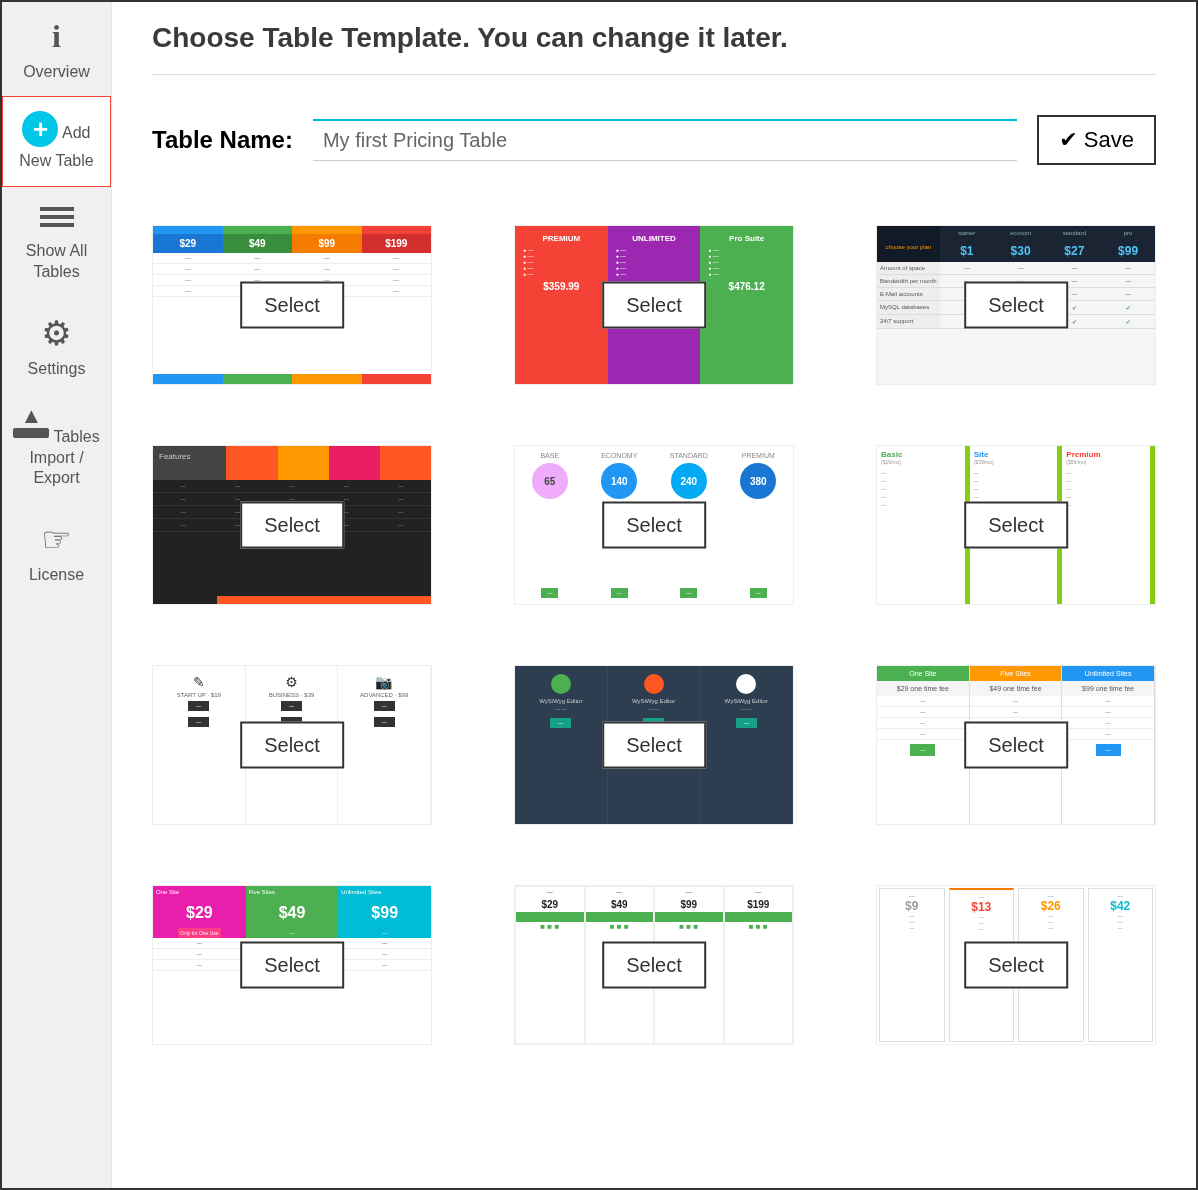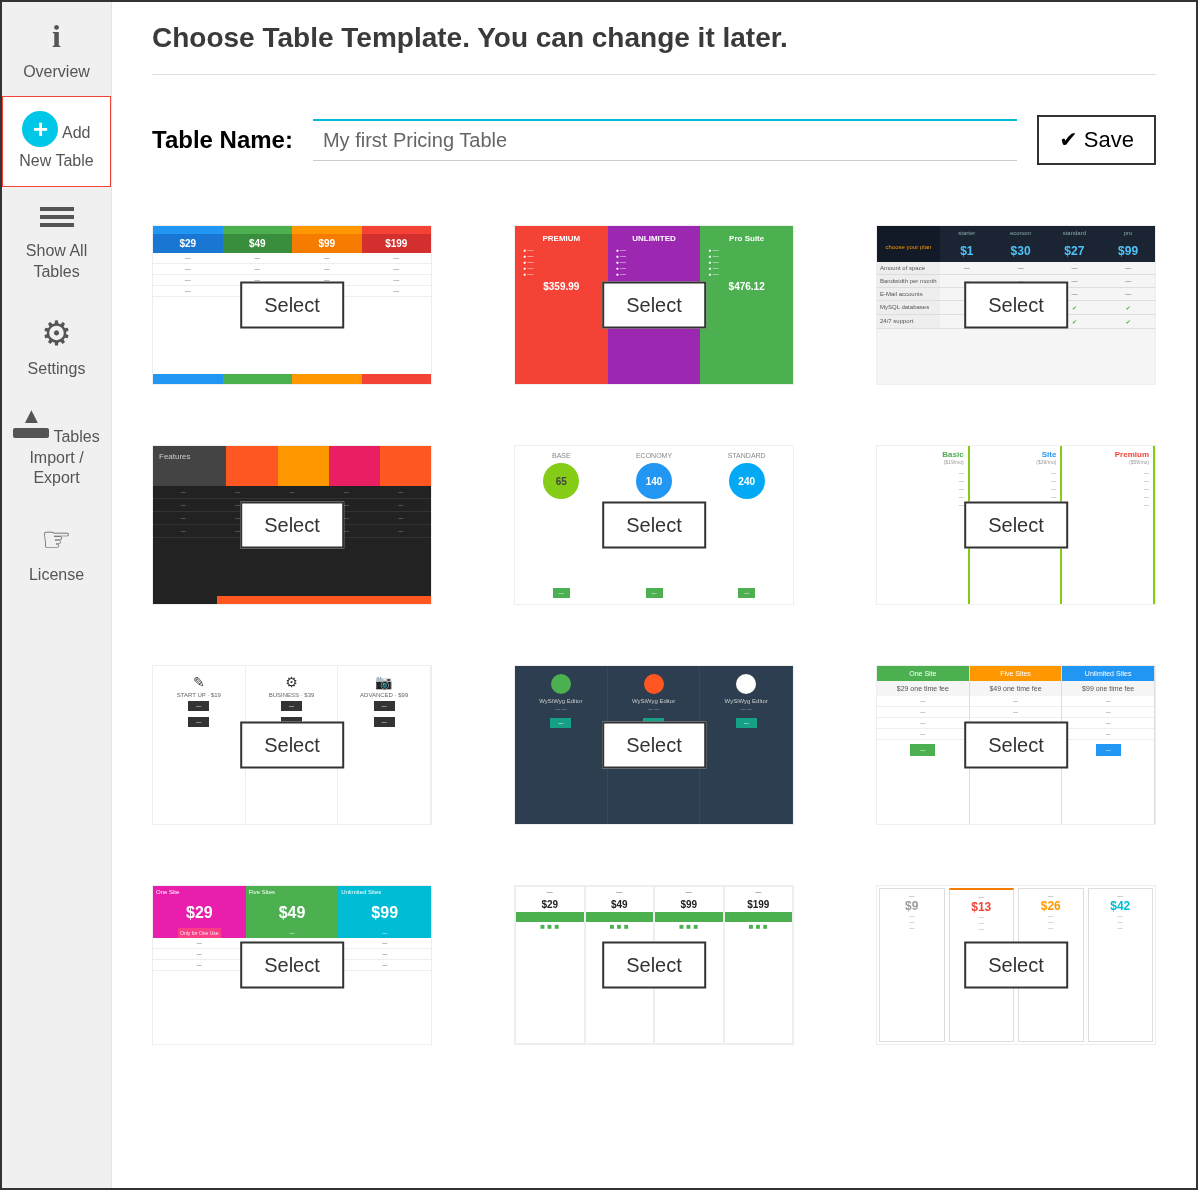--- a/index.html
+++ b/index.html
@@ -135,40 +135,40 @@
   .t3 .pr div{flex:1; text-align:center; color:#4fc3f7; font-size:12px; font-weight:bold; padding:4px;}
   .t3 .pr .lab{flex:1.2; background:#111a26; color:#ff9800; font-size:6px; font-weight:normal;}
   .t3 .body{flex:1; background:#f5f5f5; color:#555; display:flex; flex-direction:column;}
   .t3 .body .r{display:flex; border-bottom:1px solid #ddd;}
   .t3 .body .r div{flex:1; text-align:center; padding:3px;}
   .t3 .body .r .lab{flex:1.2; text-align:left; background:#eee;}
   .t3 .chk{color:#4caf50}.t3 .x{color:#f44336}
 
   
   .t4{display:flex; flex-direction:column;}
-  .t4 .tabs{display:flex; height:40px;}
+  .t4 .tabs{display:flex; height:34px;}
   .t4 .tabs div{flex:1}
   .t4 .tabs .f{background:#444;color:#ccc;font-size:8px;padding:6px;flex:1.2}
   .t4 .tabs .a{background:#ff5722}.t4 .tabs .b{background:#ff9800}.t4 .tabs .c{background:#e91e63}.t4 .tabs .d{background:#ff5722}
   .t4 .body{flex:1;background:#222;display:flex;flex-direction:column}
   .t4 .body .r{display:flex;border-bottom:1px solid #333;padding:3px;font-size:5px;color:#999}
   .t4 .body .r div{flex:1;text-align:center}
   .t4 .foot2{display:flex;height:8px}
   .t4 .foot2 div{flex:1;background:#ff5722}
   .t4 .foot2 .f{background:#222;flex:1.2}
 
   
   .t5 .col{align-items:center;padding:6px;color:#444}
   .t5 .col .nm{font-size:7px;color:#888}
   .t5 .circ{width:36px;height:36px;border-radius:50%;display:flex;align-items:center;justify-content:center;font-size:10px;font-weight:bold;color:#fff;margin:4px}
-  .t5 .c1 .circ{background:#84cc16;color:#444}.t5 .c2 .circ{background:#2196f3}.t5 .c3 .circ{background:#03a9f4}.t5 .c4 .circ{background:#1976d2}
+  .t5 .c1 .circ{background:#f0abfc;color:#444}.t5 .c2 .circ{background:#2196f3}.t5 .c3 .circ{background:#03a9f4}.t5 .c4 .circ{background:#1976d2}
   .t5 .btn{background:#4caf50;color:#fff;font-size:5px;padding:2px 6px;margin-top:auto}
 
   
-  .t6 .col{padding:4px;color:#555;border-right:2px solid #84cc16;align-items:flex-end}
+  .t6 .col{padding:4px;color:#555;border-right:5px solid #84cc16;align-items:flex-start}
   .t6 .col .nm{color:#4caf50;font-weight:bold;font-size:8px}
   .t6 .col .sub{color:#999;font-size:5px;margin-bottom:4px}
   .t6 .feat{font-size:5px;color:#888;text-align:center;line-height:1.6}
   .t6 .c1 .nm{color:#4caf50}.t6 .c2 .nm{color:#2196f3}.t6 .c3 .nm{color:#f44336}
 
   
   .t7 .col{align-items:center;padding:6px;color:#333;border-right:1px solid #eee}
   .t7 .ic{font-size:14px;margin:2px}
   .t7 .nm{font-size:6px;color:#666}
   .t7 .bt{background:#333;color:#fff;font-size:5px;padding:2px 8px;margin:3px}
@@ -462,20 +462,25 @@
         <div class="col c2">
             <div class="nm">ECONOMY</div>
             <div class="circ">140</div>
             <div class="btn">—</div>
           </div>
         <div class="col c3">
             <div class="nm">STANDARD</div>
             <div class="circ">240</div>
             <div class="btn">—</div>
           </div>
+        <div class="col c4">
+            <div class="nm">PREMIUM</div>
+            <div class="circ">380</div>
+            <div class="btn">—</div>
+          </div>
       </div>
       <div class="select-overlay">Select</div>
     </div>
 
     <div class="tpl t6">
       <div class="cols">
         <div class="col c1">
             <div class="nm">Basic</div>
             <div class="sub">($19/mo)</div>
             <div class="feat">—<br>—<br>—<br>—<br>—</div>

